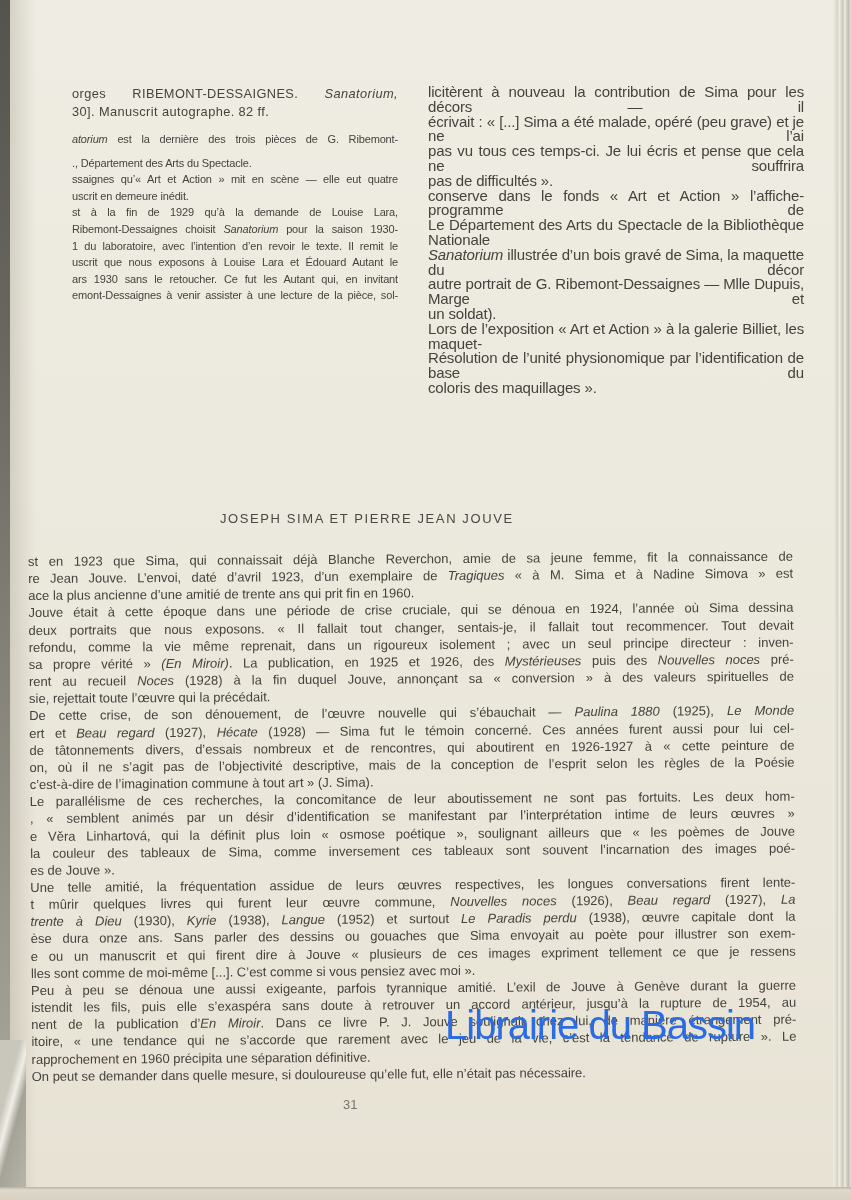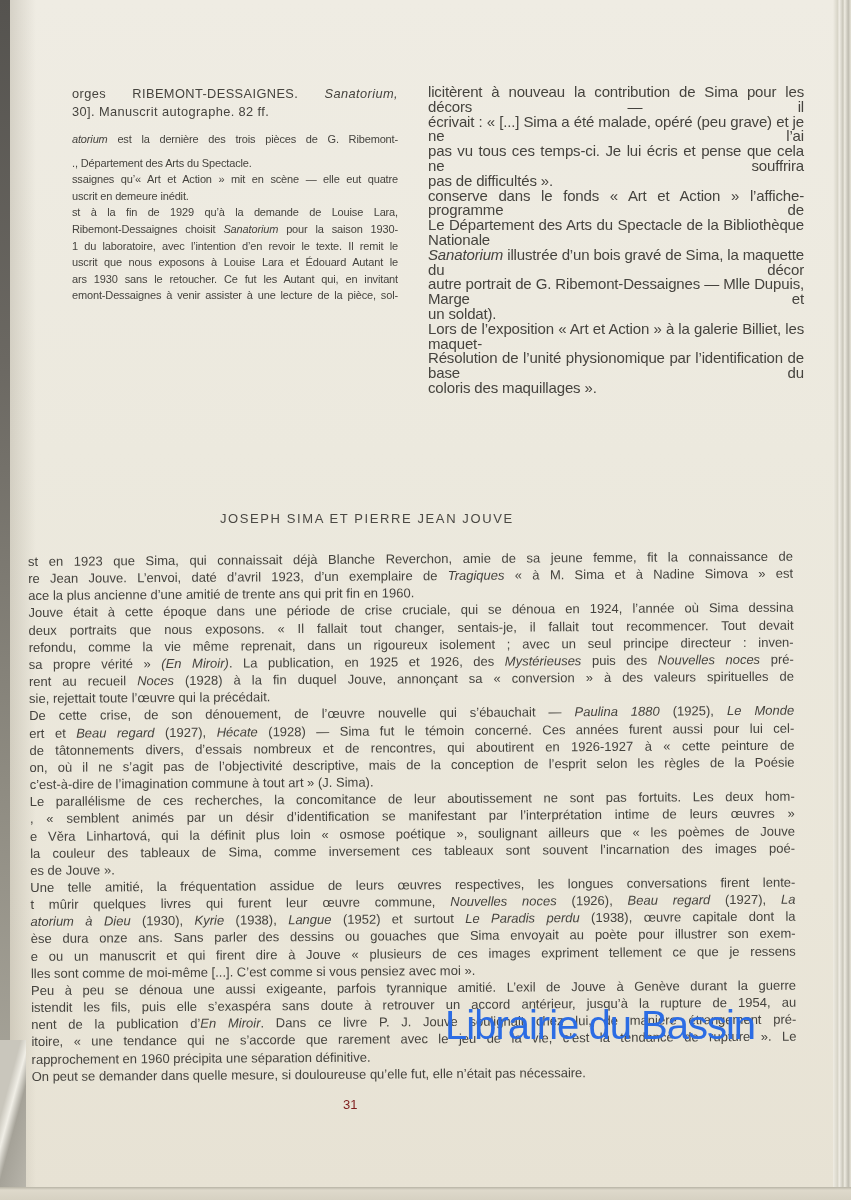--- a/index.html
+++ b/index.html
@@ -31,21 +31,21 @@
   .col-r{width:376px;font-size:15px;line-height:14.8px;letter-spacing:-0.15px;}
   .ln{text-align:left;}
   .ln.j{text-align:justify;text-align-last:justify;}
   .it{font-style:italic;}
   .head{font-size:12.8px;letter-spacing:0.4px;line-height:18px;}
   .dept{margin-top:7px;}
   .first{margin-top:10px;}
   .sec-head{position:absolute;top:511px;left:192px;font-size:13px;letter-spacing:1.6px;color:#4a4843;}
   .main{position:absolute;top:553px;left:0;width:765px;font-size:13px;line-height:17.15px;
         transform:rotate(-0.4deg);transform-origin:0 0;}
-  .pageno{position:absolute;top:1097px;left:315px;width:60px;font-size:13px;color:#7f1d1d;}
+  .pageno{position:absolute;top:1097px;left:315px;width:60px;font-size:13px;color:#737373;}
   .watermark{position:absolute;left:445px;top:1003px;font-size:40px;letter-spacing:-1px;
         color:#2b6ce4;white-space:nowrap;text-align:right;}
 </style>
 </head>
 <body>
 
 <div class="scan">
   <div class="page"></div>
   <div class="curl"></div>
   <div class="gutter"></div>
@@ -102,21 +102,21 @@
         <div class="ln j"><span>de tâtonnements divers, d’essais nombreux et de rencontres, qui aboutirent en 1926-1927 à « cette peinture de</span></div>
         <div class="ln j"><span>on, où il ne s’agit pas de l’objectivité descriptive, mais de la conception de l’esprit selon les règles de la Poésie</span></div>
         <div class="ln"><span>c’est-à-dire de l’imagination commune à tout art » (J. Sima).</span></div>
         <div class="ln j"><span>Le parallélisme de ces recherches, la concomitance de leur aboutissement ne sont pas fortuits. Les deux hom-</span></div>
         <div class="ln j"><span>, « semblent animés par un désir d’identification se manifestant par l’interprétation intime de leurs œuvres »</span></div>
         <div class="ln j"><span>e Věra Linhartová, qui la définit plus loin « osmose poétique », soulignant ailleurs que « les poèmes de Jouve</span></div>
         <div class="ln j"><span>la couleur des tableaux de Sima, comme inversement ces tableaux sont souvent l’incarnation des images poé-</span></div>
         <div class="ln"><span>es de Jouve ».</span></div>
         <div class="ln j"><span>Une telle amitié, la fréquentation assidue de leurs œuvres respectives, les longues conversations firent lente-</span></div>
         <div class="ln j"><span>t mûrir quelques livres qui furent leur œuvre commune, </span><span class="it">Nouvelles noces</span><span> (1926), </span><span class="it">Beau regard</span><span> (1927), </span><span class="it">La</span></div>
-        <div class="ln j"><span class="it">atorium à Dieu</span><span> (1930), </span><span class="it">Kyrie</span><span> (1938), </span><span class="it">Langue</span><span> (1952) et surtout </span><span class="it">Le Paradis perdu</span><span> (1938), œuvre capitale dont la</span></div>
+        <div class="ln j"><span class="it">trente à Dieu</span><span> (1930), </span><span class="it">Kyrie</span><span> (1938), </span><span class="it">Langue</span><span> (1952) et surtout </span><span class="it">Le Paradis perdu</span><span> (1938), œuvre capitale dont la</span></div>
         <div class="ln j"><span>èse dura onze ans. Sans parler des dessins ou gouaches que Sima envoyait au poète pour illustrer son exem-</span></div>
         <div class="ln j"><span>e ou un manuscrit et qui firent dire à Jouve « plusieurs de ces images expriment tellement ce que je ressens</span></div>
         <div class="ln"><span>lles sont comme de moi-même [...]. C’est comme si vous pensiez avec moi ».</span></div>
         <div class="ln j"><span>Peu à peu se dénoua une aussi exigeante, parfois tyrannique amitié. L’exil de Jouve à Genève durant la guerre</span></div>
         <div class="ln j"><span>istendit les fils, puis elle s’exaspéra sans doute à retrouver un accord antérieur, jusqu’à la rupture de 1954, au</span></div>
         <div class="ln j"><span>nent de la publication d’</span><span class="it">En Miroir</span><span>. Dans ce livre P. J. Jouve soulignait chez lui, de manière étrangement pré-</span></div>
         <div class="ln j"><span>itoire, « une tendance qui ne s’accorde que rarement avec le jeu de la vie, c’est la tendance de rupture ». Le</span></div>
         <div class="ln"><span>rapprochement en 1960 précipita une séparation définitive.</span></div>
         <div class="ln"><span>On peut se demander dans quelle mesure, si douloureuse qu’elle fut, elle n’était pas nécessaire.</span></div>
       </div>

